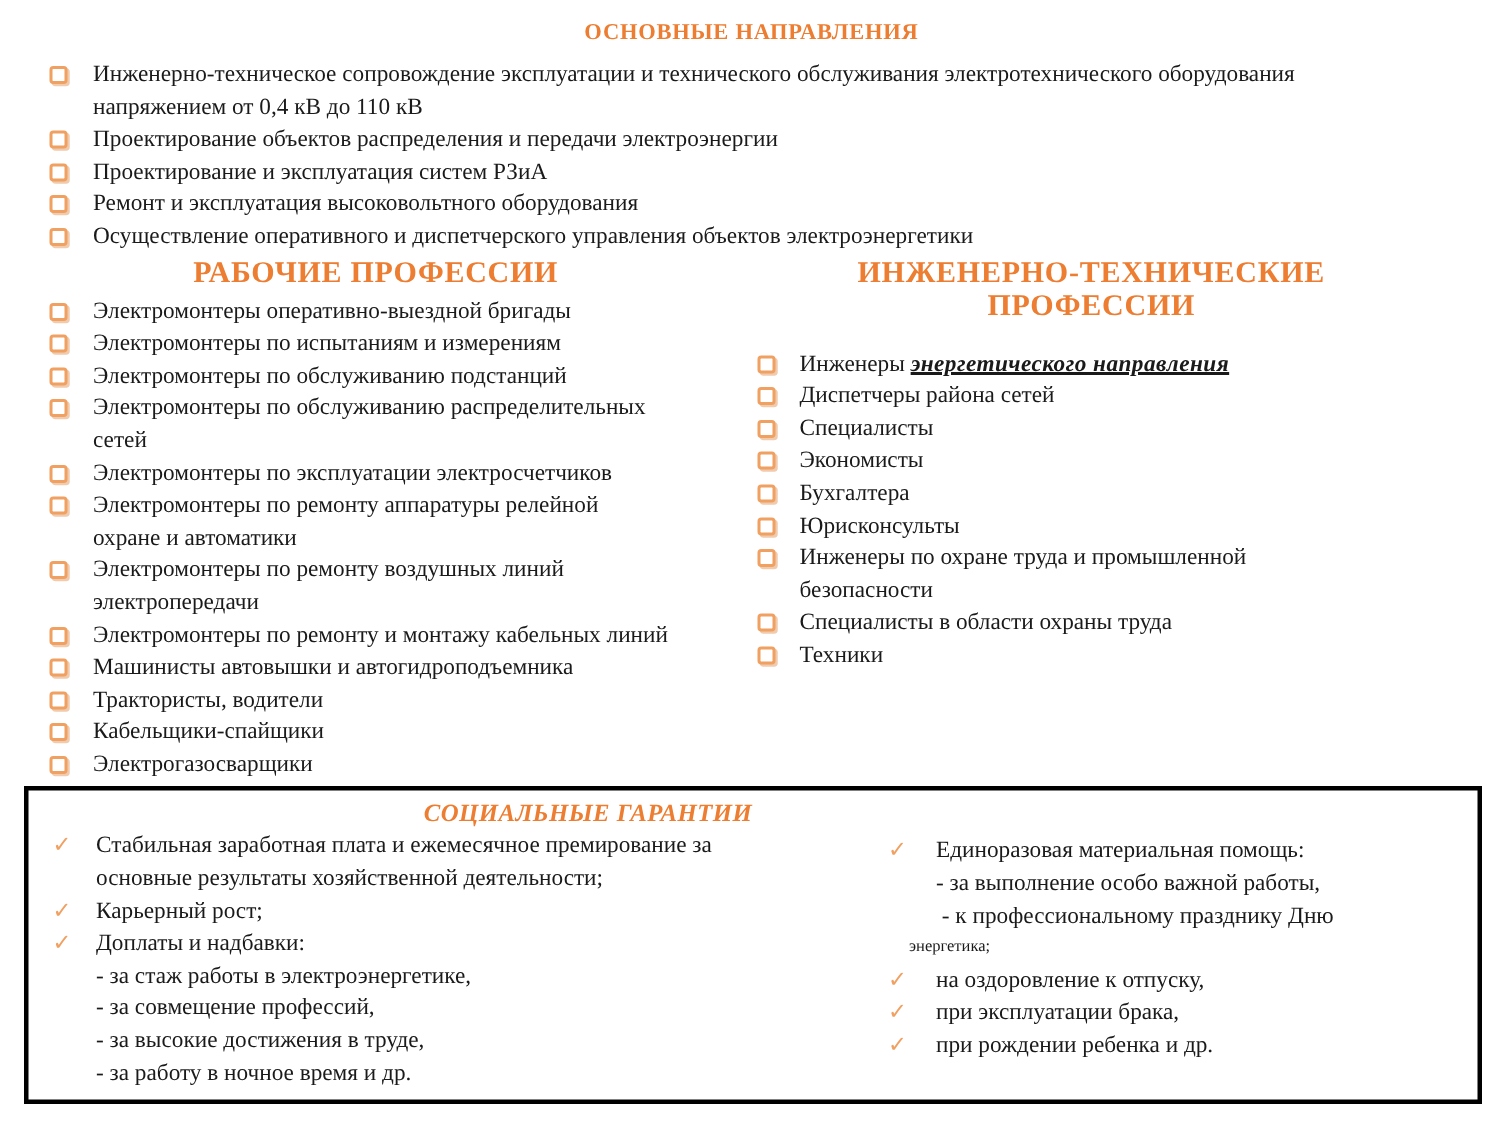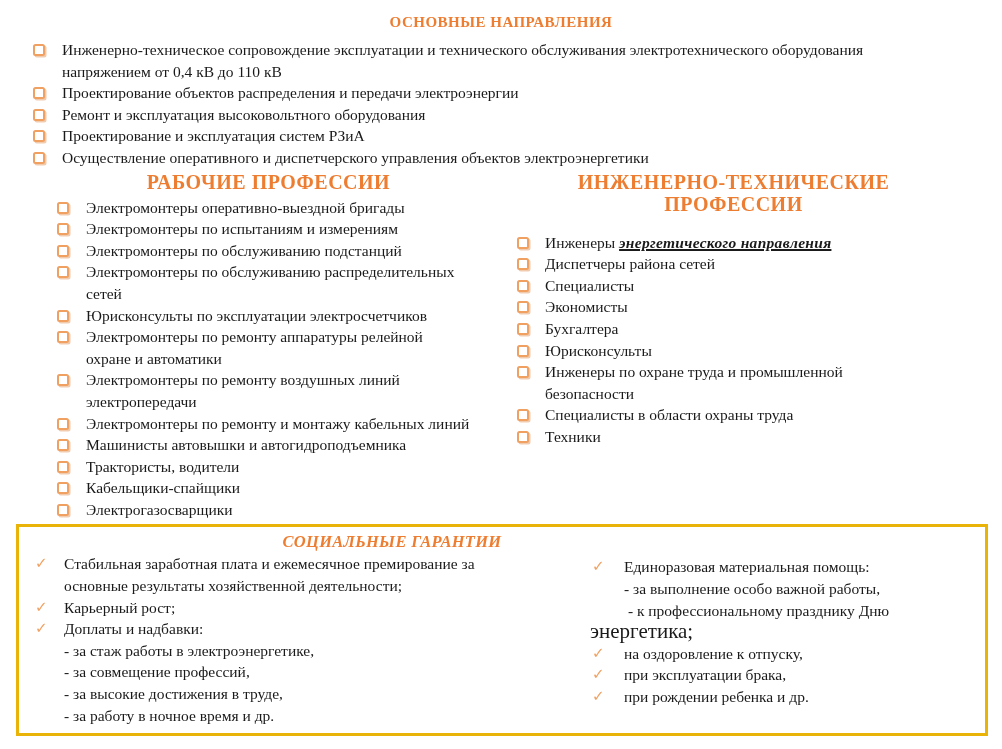--- a/index.html
+++ b/index.html
@@ -48,38 +48,38 @@
     box-shadow:1.5px 1.5px 0 rgba(216,118,42,.38);
     background:#fff;
   }
   .li-text{
     margin-left:17px;
     font-size:15.5px;
     line-height:21.6px;
     white-space:pre-wrap;
   }
   
-  .mid{display:flex;margin-top:2px;margin-left:24px;}
+  .mid{display:flex;margin-top:2px;}
   .col{width:501px;box-sizing:border-box;}
   .col-right .h-col{padding-right:48px;}
   .col-right .list{margin-top:17px;}
   .col-right .li{padding-left:4px;}
   .col-right .li-text{margin-left:16px;}
   .emph{
     font-weight:bold;font-style:italic;
     letter-spacing:.3px;
     text-decoration:underline;
     text-decoration-thickness:1.5px;
   }
   
   .box{
     box-sizing:border-box;
     margin:4px 14px 0 16px;
     height:212px;
-    border:3px solid #eab308;
+    border:3px solid #000000;
   }
   .box-cols{display:flex;margin-top:2px;}
   .bcol{box-sizing:border-box;}
   .bcol-left{width:556px;padding-left:16px;}
   .bcol-right{flex:1;padding-left:15px;margin-top:3px;}
   .bli{display:flex;align-items:flex-start;}
   .bcol-right .bli{padding-left:2px;}
   .check{
     flex:0 0 auto;
     width:14px;
@@ -87,22 +87,23 @@
     font-size:15px;line-height:21.6px;
     color:#F0A061;
   }
   .bli-text{
     margin-left:15px;
     font-size:15.5px;line-height:21.6px;
     white-space:pre-wrap;
   }
   .bcol-right .bli-text{margin-left:18px;}
   .cont-line{
-    font-size:21px;line-height:21.6px;
+    font-size:11px;line-height:21.6px;
     white-space:pre-wrap;
+    margin-left:16px;
   }
 </style>
 </head>
 <body>
 
 <div class="page">
 
   <div>
     <div class="h-top">ОСНОВНЫЕ НАПРАВЛЕНИЯ</div>
     <div class="list">
@@ -110,25 +111,25 @@
         <span class="sq"></span>
         <span class="li-text">Инженерно-техническое сопровождение эксплуатации и технического обслуживания электротехнического оборудования
 напряжением от 0,4 кВ до 110 кВ</span>
       </div>
       <div class="li">
         <span class="sq"></span>
         <span class="li-text">Проектирование объектов распределения и передачи электроэнергии</span>
       </div>
       <div class="li">
         <span class="sq"></span>
+        <span class="li-text">Проектирование и эксплуатация систем РЗиА</span>
+      </div>
+      <div class="li">
+        <span class="sq"></span>
         <span class="li-text">Ремонт и эксплуатация высоковольтного оборудования</span>
-      </div>
-      <div class="li">
-        <span class="sq"></span>
-        <span class="li-text">Проектирование и эксплуатация систем РЗиА</span>
       </div>
       <div class="li">
         <span class="sq"></span>
         <span class="li-text">Осуществление оперативного и диспетчерского управления объектов электроэнергетики</span>
       </div>
     </div>
   </div>
 
   <div class="mid">
 
@@ -147,21 +148,21 @@
           <span class="sq"></span>
           <span class="li-text">Электромонтеры по обслуживанию подстанций</span>
         </div>
         <div class="li">
           <span class="sq"></span>
           <span class="li-text">Электромонтеры по обслуживанию распределительных
 сетей</span>
         </div>
         <div class="li">
           <span class="sq"></span>
-          <span class="li-text">Юрисконсульты по эксплуатации электросчетчиков</span>
+          <span class="li-text">Электромонтеры по эксплуатации электросчетчиков</span>
         </div>
         <div class="li">
           <span class="sq"></span>
           <span class="li-text">Электромонтеры по ремонту аппаратуры релейной
 охране и автоматики</span>
         </div>
         <div class="li">
           <span class="sq"></span>
           <span class="li-text">Электромонтеры по ремонту воздушных линий
 электропередачи</span>

